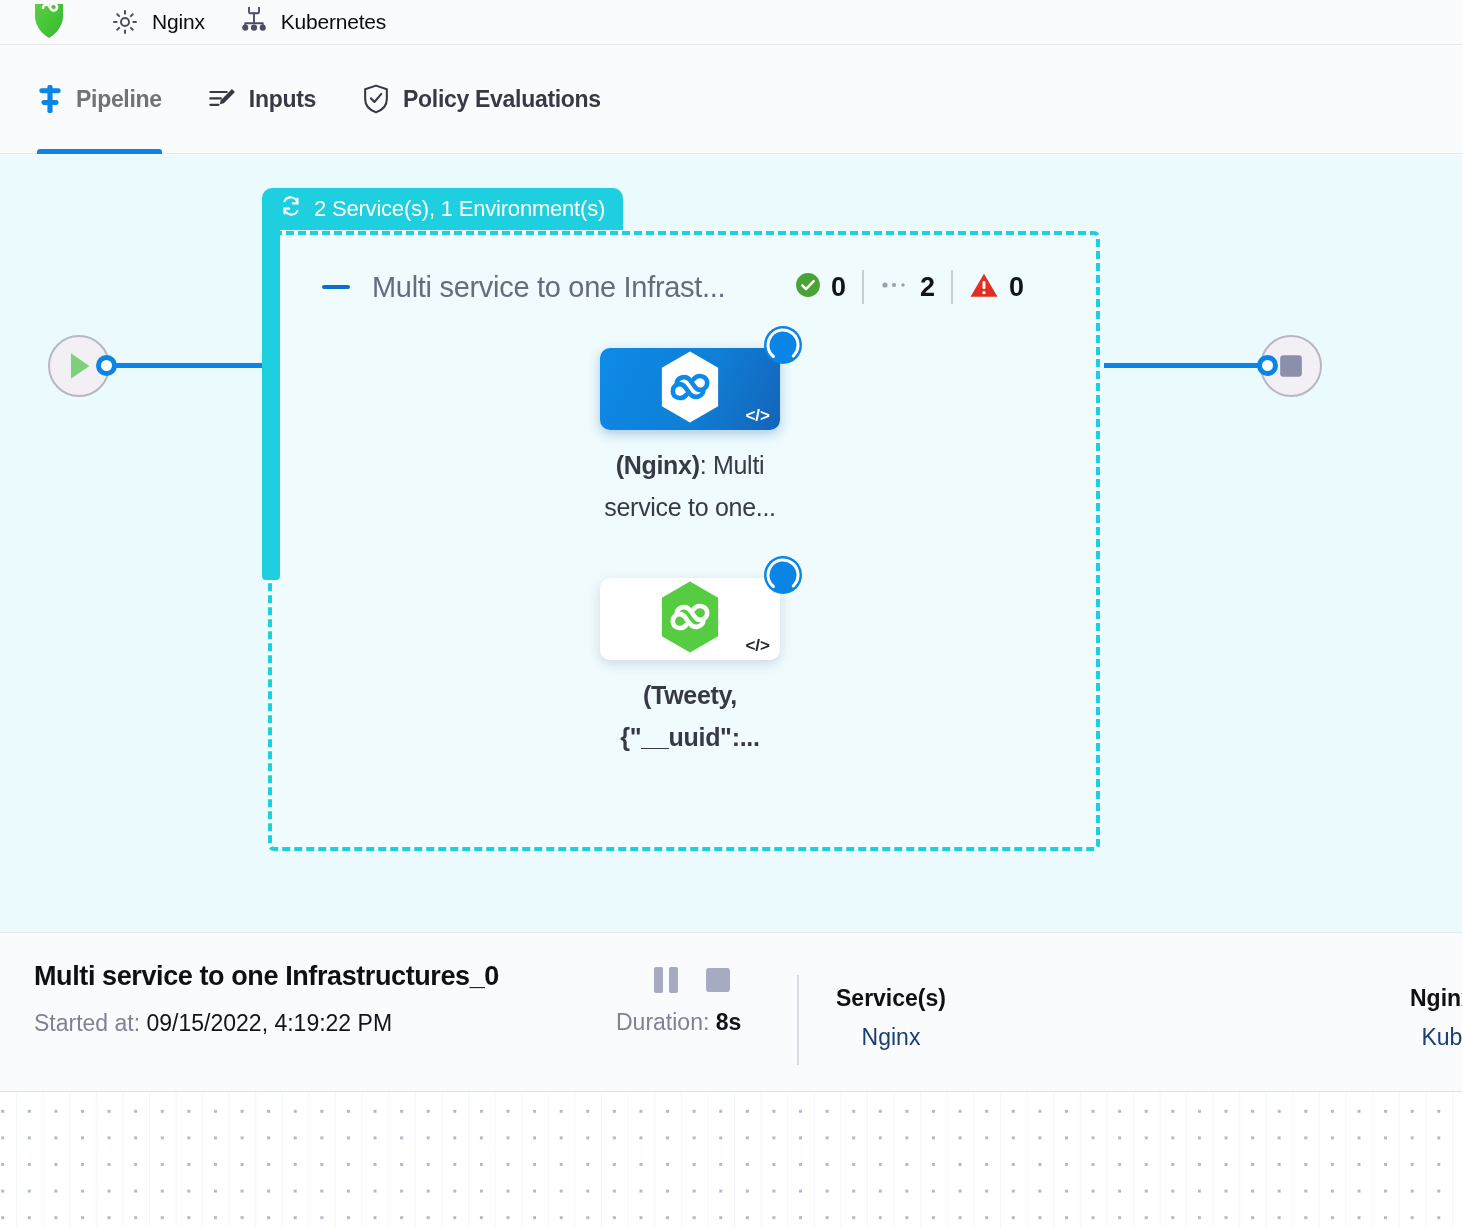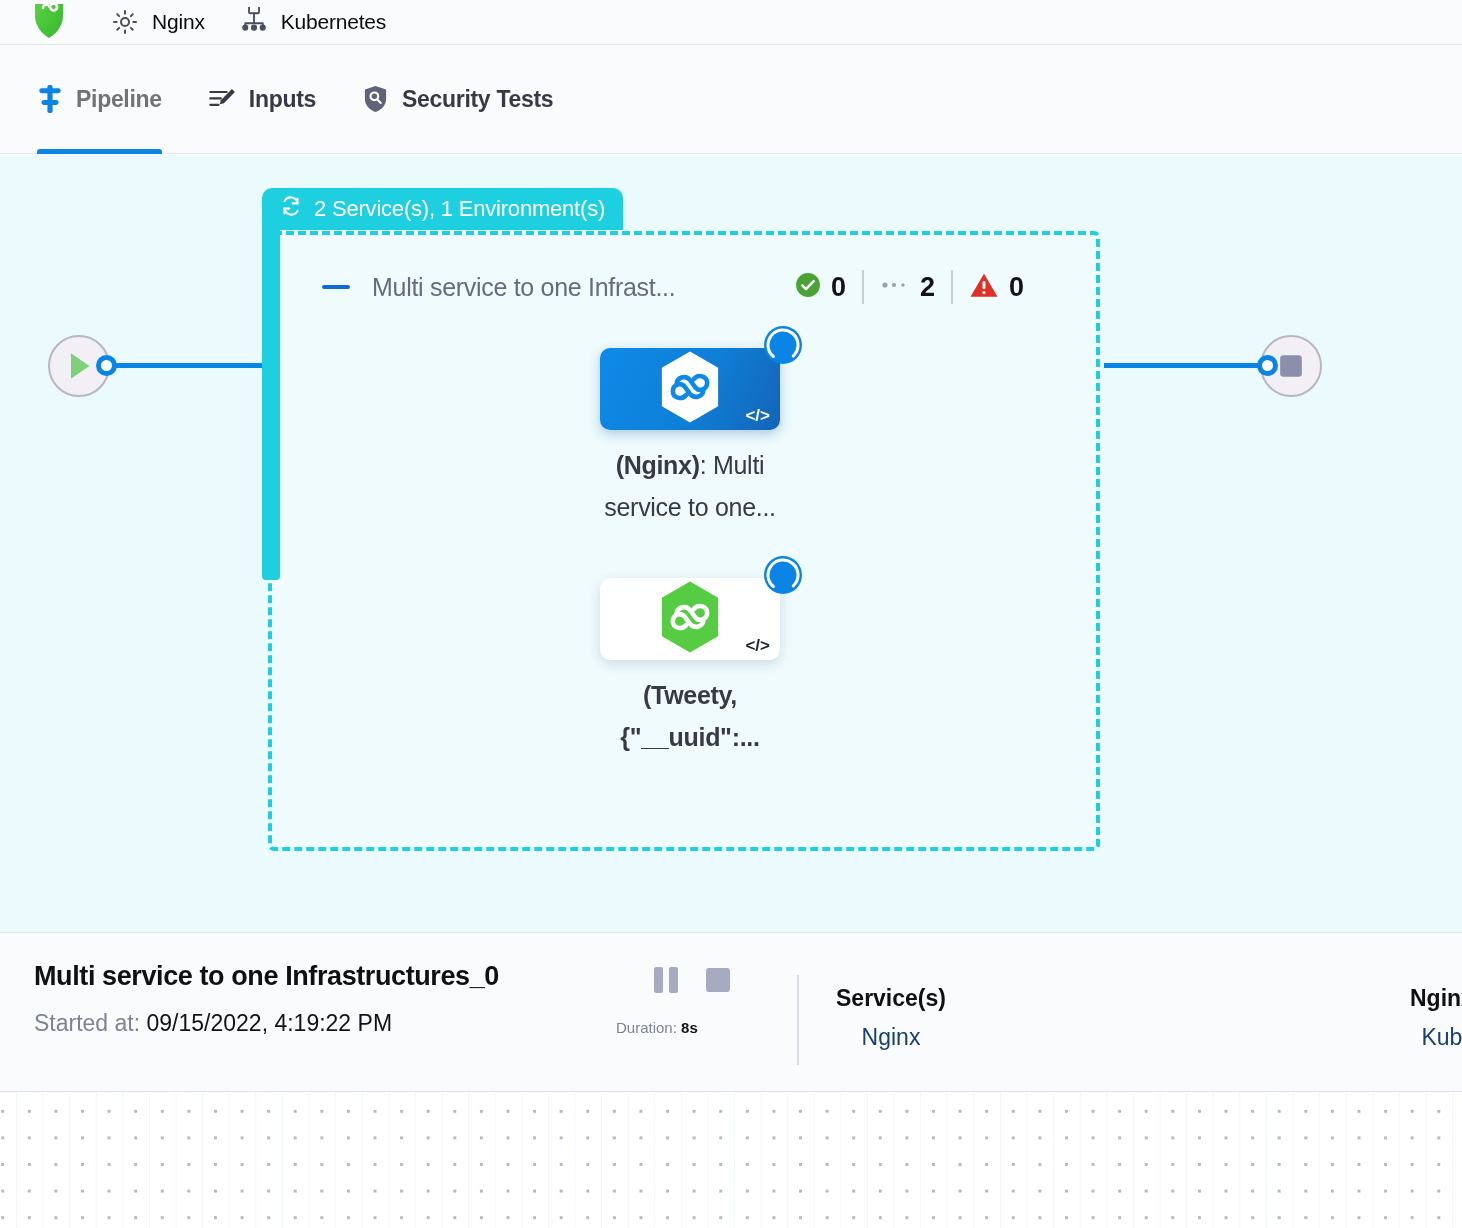--- a/index.html
+++ b/index.html
@@ -95,21 +95,21 @@
 
   .group-head {
     position: absolute; left: 322px; top: 112px; width: 740px; height: 40px;
     display: flex; align-items: center; z-index: 5;
   }
   .collapse-icon {
     width: 28px; height: 4px; background: #0a6fd1; border-radius: 2px; margin-right: 22px;
     flex: none;
   }
   .group-title {
-    font-size: 25px; font-weight: 400; color: #676b80; letter-spacing: -0.3px;
+    font-size: 29px; font-weight: 400; color: #676b80; letter-spacing: -0.3px;
     white-space: nowrap;
   }
   .status-counts {
     position: absolute; right: 22px; top: 0; display: flex; align-items: center; height: 40px;
   }
   .count-cell { display: flex; align-items: center; gap: 10px; padding: 0 16px; height: 34px; }
   .count-cell + .count-cell { border-left: 2px solid #c9cfd6; }
   .count-num { font-size: 27px; font-weight: 700; color: #12121a; }
 
   
@@ -161,21 +161,21 @@
     font-size: 23px; color: #12121a; white-space: nowrap;
   }
   .dp-sub .muted { color: #7e8296; }
 
   .dp-controls { position: absolute; left: 616px; top: 34px; }
   .ctrl-row { display: flex; align-items: center; gap: 28px; padding-left: 38px; }
   .pause-ico { display: flex; gap: 6px; }
   .pause-ico i { display: block; width: 9px; height: 26px; background: #a7abc2; border-radius: 2px; }
   .stop-ico { width: 24px; height: 24px; background: #a7abc2; border-radius: 3px; }
   .dp-duration {
-    margin-top: 26px; font-size: 15px; color: #7e8296; white-space: nowrap;
+    margin-top: 16px; font-size: 23px; color: #7e8296; white-space: nowrap;
   }
   .dp-duration b { color: #12121a; font-weight: 700; }
 
   .dp-divider { position: absolute; left: 797px; top: 975px; width: 2px; height: 90px; background: #dadce6; }
 
   .dp-field { position: absolute; top: 985px; text-align: center; }
   .dp-field .fname { font-size: 23px; font-weight: 700; color: #101014; white-space: nowrap; }
   .dp-field .fval  { font-size: 23px; color: #1a3f72; margin-top: 12px; white-space: nowrap; cursor: pointer; }
   .dp-field.services { left: 836px; }
   .dp-field.envs { left: 1410px; }
@@ -254,31 +254,30 @@
     <div class="tab">
       <span class="tab-ico">
         <svg width="28" height="28" viewBox="0 0 24 24" fill="none" stroke="#383946" stroke-width="1.9" stroke-linecap="round">
           <path d="M2 6h14M2 11.5h9M2 17h7"></path>
           <path d="M20.5 3.5l-9.5 9.5-1 3.6 3.6-1 9.5-9.5z" fill="#383946" stroke="none"></path>
         </svg>
       </span>
       <span class="tab-label">Inputs</span>
     </div>
 
-
     <div class="tab">
       <span class="tab-ico">
-        <svg width="27" height="30" viewBox="0 0 24 26">
-          <path d="M12 1.4 L21.4 4.6 V13 c0 6-4.4 9.8-9.4 11.6 C7 22.8 2.6 19 2.6 13 V4.6 Z" fill="#5e6378"></path>
-          <circle cx="11" cy="10.6" r="3.4" fill="none" stroke="#ffffff" stroke-width="1.9"></circle>
-          <path d="M13.4 13.2l3.2 3.4" stroke="#ffffff" stroke-width="1.9" stroke-linecap="round"></path>
-        </svg>
-      </span>
-      <span class="tab-label">Security Tests</span>
-    </div>
+        <svg width="28" height="30" viewBox="0 0 24 26" fill="none" stroke="#383946" stroke-width="1.8" stroke-linejoin="round">
+          <path d="M12 1.4 L21.4 4.6 V13 c0 6-4.4 9.8-9.4 11.6 C7 22.8 2.6 19 2.6 13 V4.6 Z"></path>
+          <path d="M7.6 12.4l3 3.2 6-7" stroke-linecap="round"></path>
+        </svg>
+      </span>
+      <span class="tab-label">Policy Evaluations</span>
+    </div>
+
   </div>
 
   <div class="canvas">
 
     <div class="edge left"></div>
     <div class="edge right"></div>
 
     <div class="start-node">
       <svg width="28" height="30" viewBox="0 0 24 26">
         <path d="M5 2 L21 13 L5 24 Z" fill="#7ed07a"></path>

